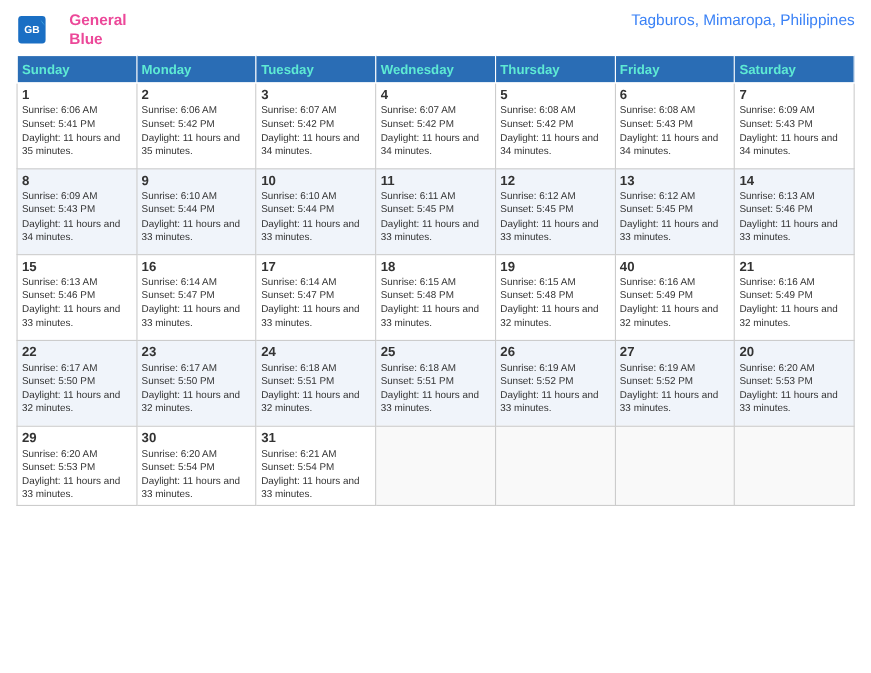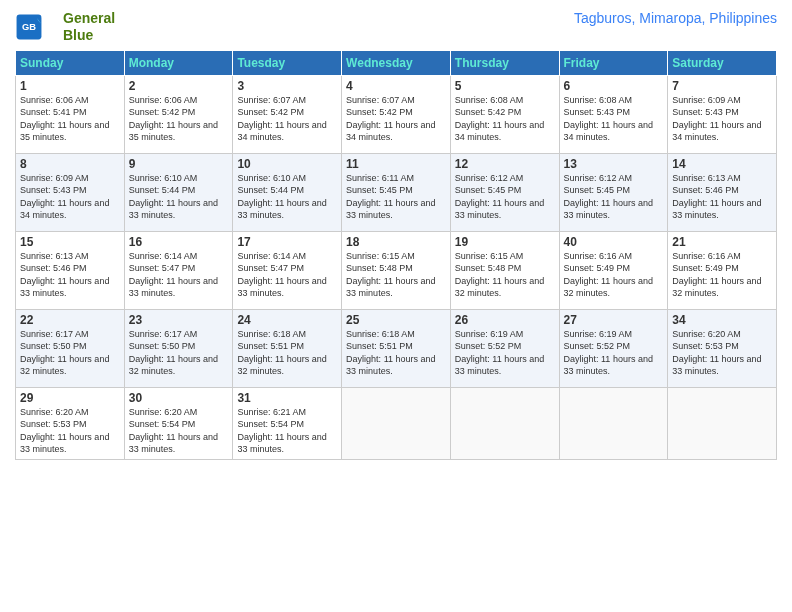--- a/index.html
+++ b/index.html
@@ -26,21 +26,21 @@
       align-items: center;
       gap: 20px;
     }
     .logo-text {
       font-size: 14px;
       font-weight: bold;
       color: #333;
       line-height: 1.2;
     }
     .logo-text span {
-      color: #4d7c0f;
+      color: #ec4899;
     }
     .logo-icon {
       width: 28px;
       height: 28px;
     }
     .title-area {
       text-align: right;
     }
     .main-title {
       font-size: 32px;
@@ -241,21 +241,21 @@
           </td>
           <td>
             <span class="day-num">26</span>
 <div class="day-info">Sunrise: 6:19 AM<br>Sunset: 5:52 PM<br>Daylight: 11 hours and 33 minutes.</div>
           </td>
           <td>
             <span class="day-num">27</span>
 <div class="day-info">Sunrise: 6:19 AM<br>Sunset: 5:52 PM<br>Daylight: 11 hours and 33 minutes.</div>
           </td>
           <td>
-            <span class="day-num">34</span>
+            <span class="day-num">20</span>
 <div class="day-info">Sunrise: 6:20 AM<br>Sunset: 5:53 PM<br>Daylight: 11 hours and 33 minutes.</div>
           </td>
         </tr>
         <tr class="last-row">
           <td>
             <span class="day-num">29</span>
 <div class="day-info">Sunrise: 6:20 AM<br>Sunset: 5:53 PM<br>Daylight: 11 hours and 33 minutes.</div>
           </td>
           <td>
             <span class="day-num">30</span>

